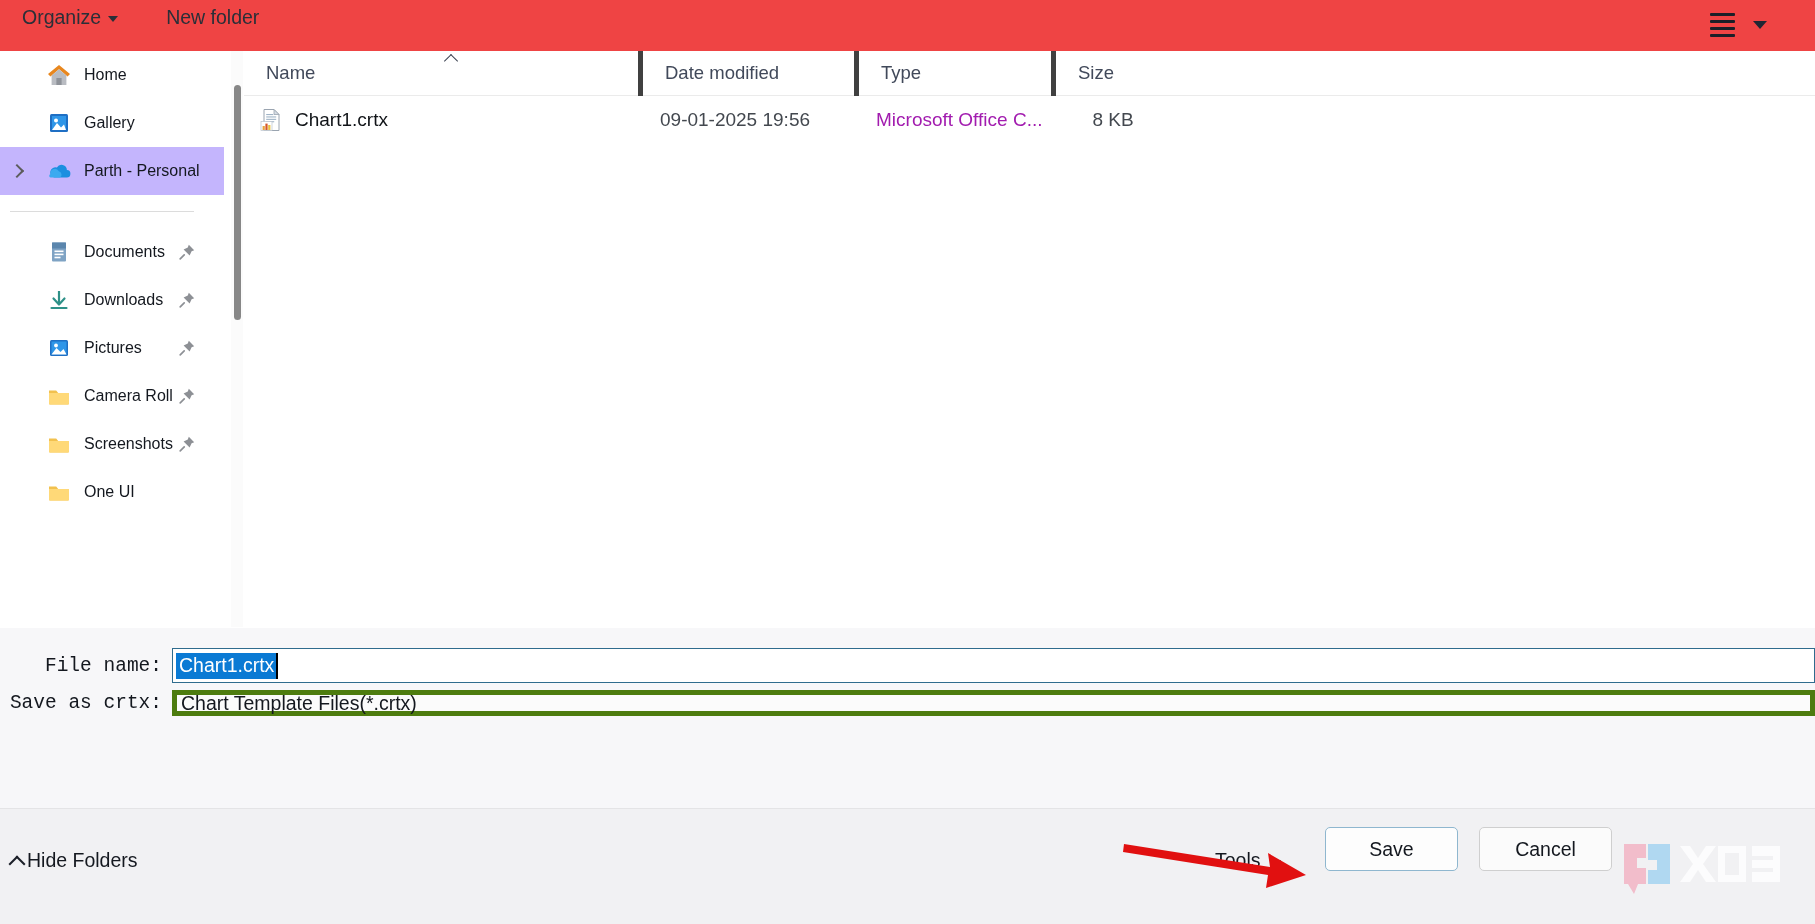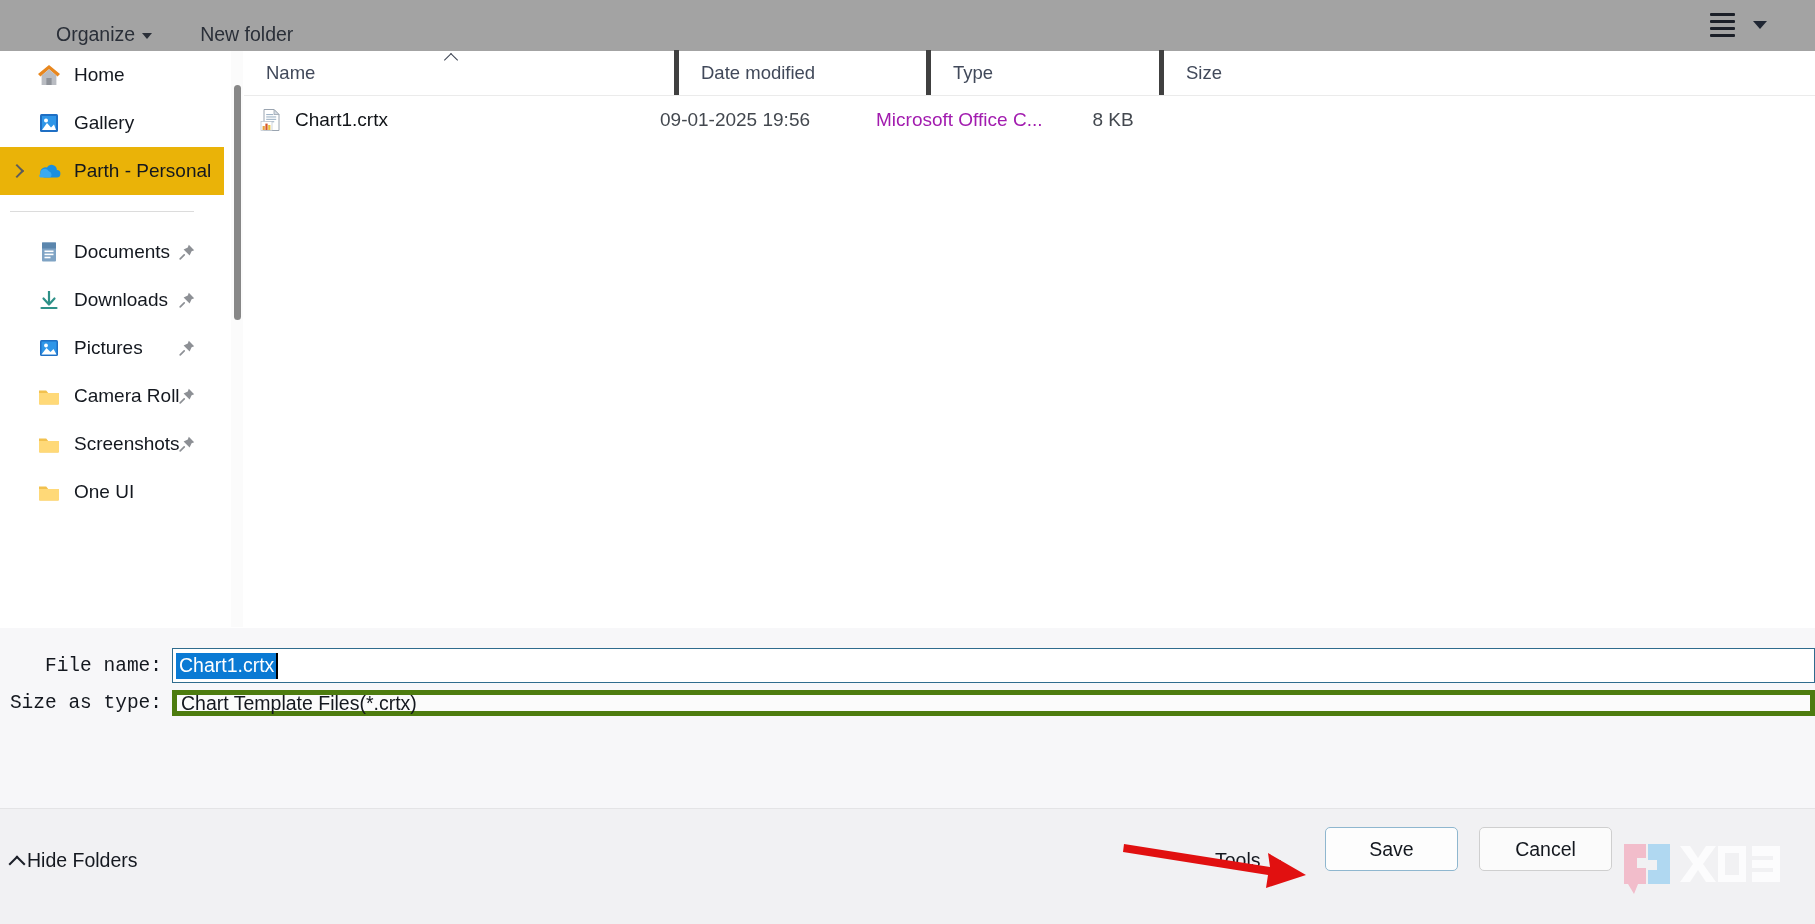--- a/index.html
+++ b/index.html
@@ -11,22 +11,22 @@
   }
   #dialog {
     position: relative;
     width: 1815px; height: 924px;
     background: #ffffff;
   }
 
   
   #toolbar {
     position: absolute; left: 0; top: 0; width: 1815px; height: 51px;
-    background: #a3a3a3;
-    display: flex; align-items: flex-end; padding-left: 34px;
+    background: #ef4444;
+    display: flex; align-items: flex-start;
   }
   .tb-btn {
     display: flex; align-items: center; gap: 7px;
     height: 34px; padding: 0 10px; margin-left: 12px;
     border-radius: 5px; cursor: default;
     font-size: 19.5px; color: #2a2f38;
     background: transparent; border: none;
     font-family: "Liberation Sans", sans-serif;
     white-space: nowrap;
   }
@@ -59,24 +59,24 @@
     border-top: 8px solid #1f2633;
   }
 
   
   #sidebar {
     position: absolute; left: 0; top: 51px; width: 224px; height: 576px;
     background: #ffffff; overflow: hidden;
   }
   .nav-item {
     position: relative; display: flex; align-items: center;
-    height: 48px; padding-left: 36px; cursor: default;
-    font-size: 19px; color: #14181f;
-  }
-  .nav-item.selected { background: #eab308; }
+    height: 48px; padding-left: 46px; cursor: default;
+    font-size: 16px; color: #14181f;
+  }
+  .nav-item.selected { background: #c4b5fd; }
   .nav-chevron {
     position: absolute; left: 8px; top: 50%;
     transform: translateY(-50%);
     width: 18px; height: 18px;
   }
   .nav-chevron::after {
     content: ""; position: absolute; left: 4px; top: 4px;
     width: 8px; height: 8px;
     border-right: 2px solid #5c5c5c; border-top: 2px solid #5c5c5c;
     transform: rotate(45deg);
@@ -104,23 +104,22 @@
     width: 7px; height: 235px;
     background: #878787; border-radius: 4px;
   }
 
   
   #filelist {
     position: absolute; left: 244px; top: 51px;
     width: 1571px; height: 576px; background: #ffffff;
   }
   #col-header {
-    position: relative; height: 45px; display: flex; align-items: flex-end;
+    position: relative; height: 45px; display: flex; align-items: center;
     border-bottom: 1px solid #ebebeb;
-    gap: 36px;
   }
   .col {
     position: relative; height: 45px;
     display: flex; align-items: center;
     font-size: 18.5px; color: #41495a;
     padding-left: 22px; cursor: default;
   }
   .col + .col { border-left: 5px solid #404040; }
   #col-name { width: 394px; padding-left: 22px; }
   #col-date { width: 216px; }
@@ -404,21 +403,21 @@
   </div>
 
   <div id="form-area">
     <div class="field-row" id="row-filename">
       <div class="field-label">File name:</div>
       <div id="filename-input">
         <span id="filename-value">Chart1.crtx</span>
       </div>
     </div>
     <div class="field-row" id="row-filetype">
-      <div class="field-label">Size as type:</div>
+      <div class="field-label">Save as crtx:</div>
       <div id="filetype-select">
         <span>Chart Template Files(*.crtx)</span>
       </div>
     </div>
   </div>
 
   <div id="footer">
     <div id="hide-folders">
       <span id="hide-folders-chevron"></span>
       <span>Hide Folders</span>

